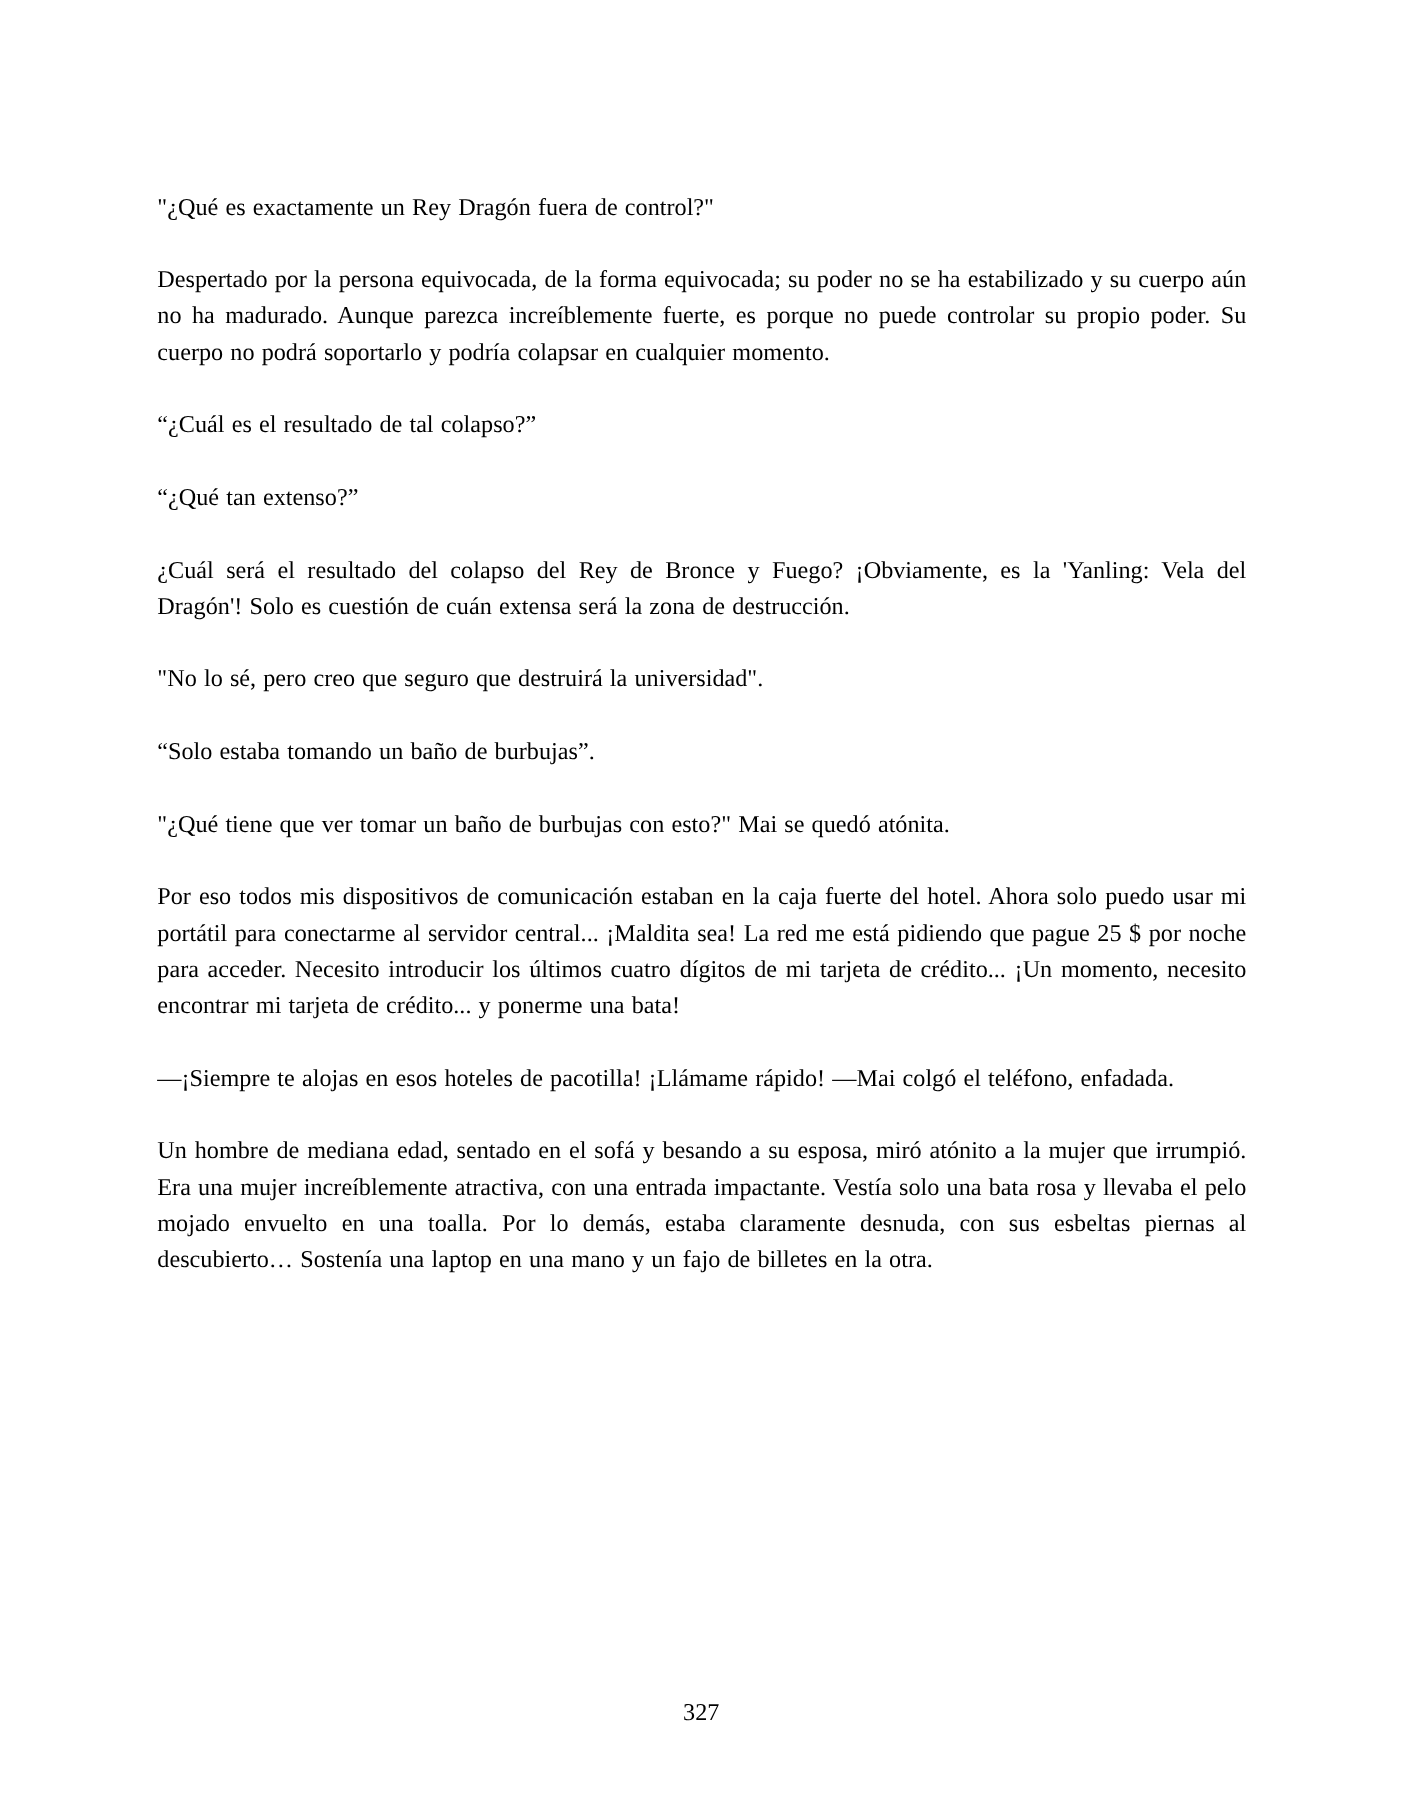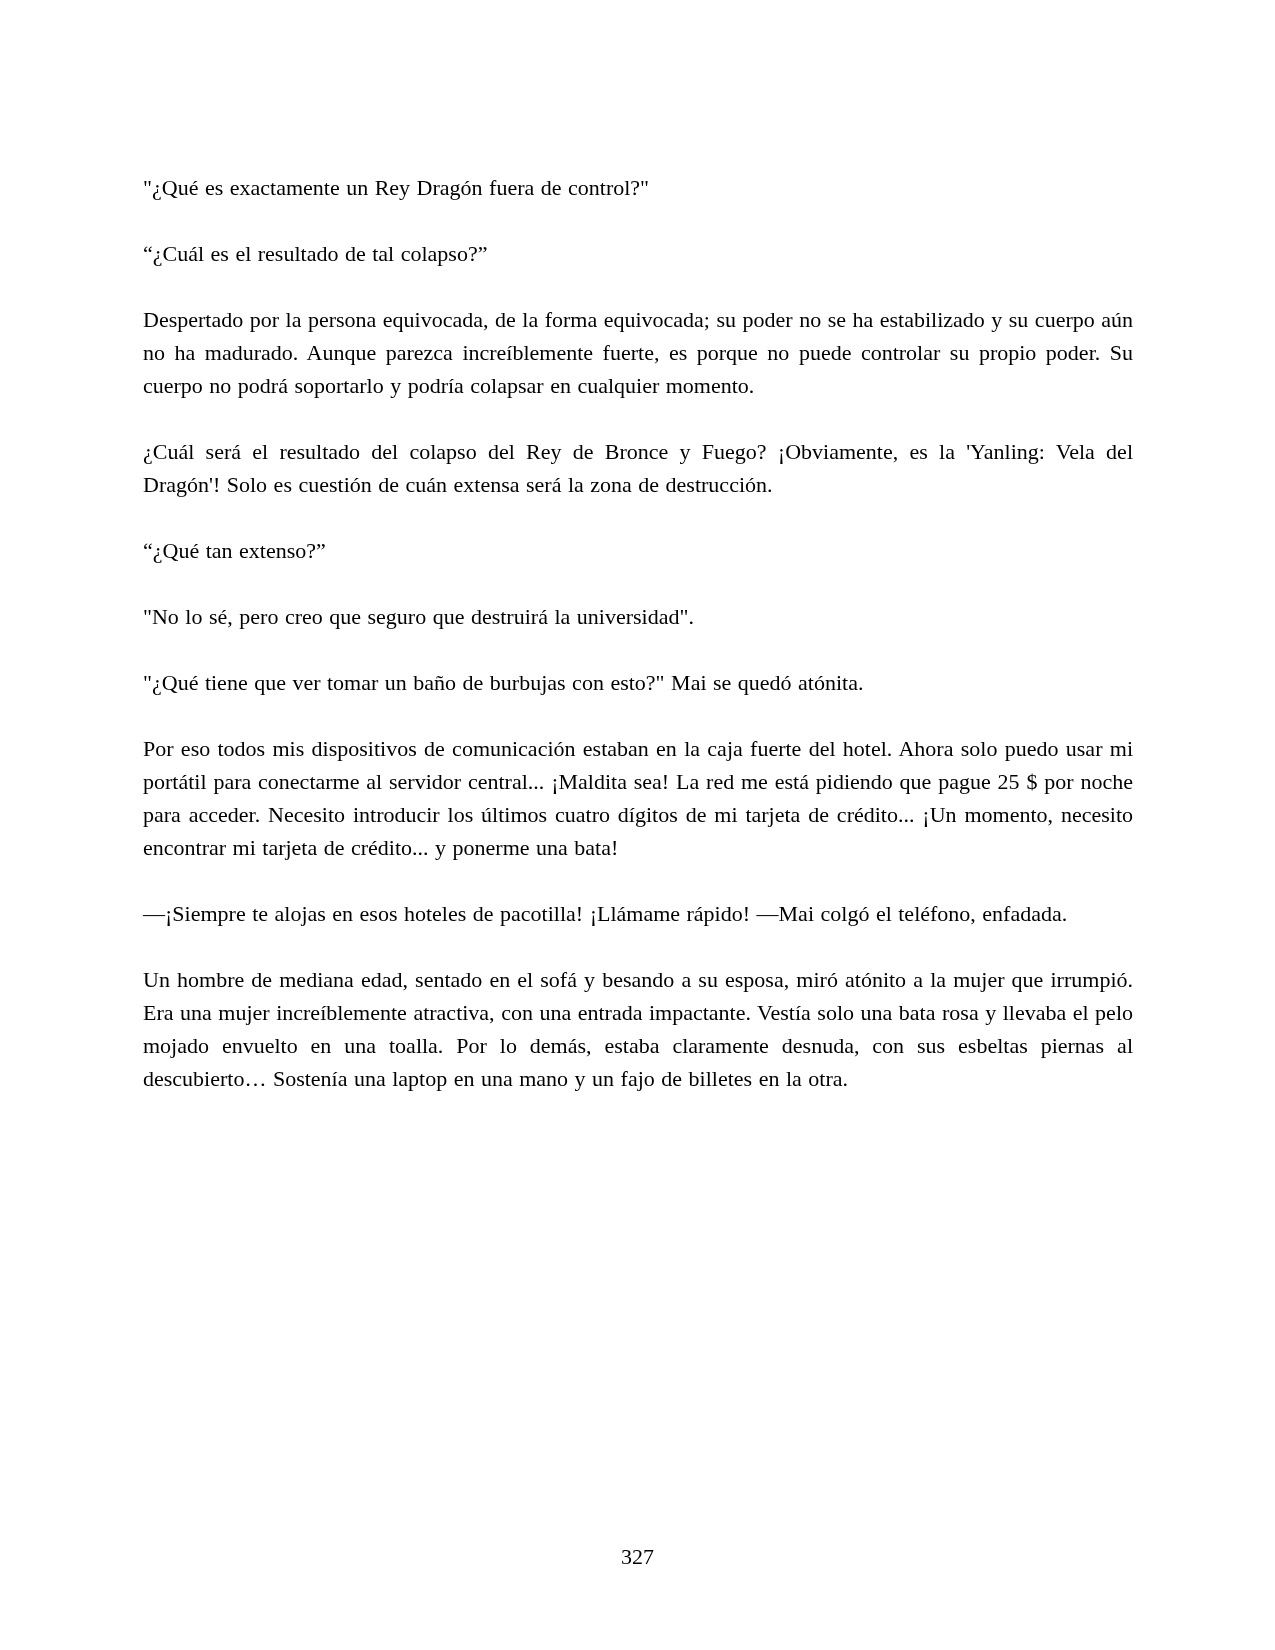--- a/index.html
+++ b/index.html
@@ -41,24 +41,25 @@
     font-size: 22px;
     line-height: 33px;
   }
 </style>
 </head>
 <body>
 
 <div class="page">
   <div class="content">
     <p>"¿Qué es exactamente un Rey Dragón fuera de control?"</p>
+    <p>Despertado por la persona equivocada, de la forma equivocada; su poder no se ha estabilizado y su cuerpo aún no ha madurado. Aunque parezca increíblemente fuerte, es porque no puede controlar su propio poder. Su cuerpo no podrá soportarlo y podría colapsar en cualquier momento.</p>
     <p>“¿Cuál es el resultado de tal colapso?”</p>
-    <p>Despertado por la persona equivocada, de la forma equivocada; su poder no se ha estabilizado y su cuerpo aún no ha madurado. Aunque parezca increíblemente fuerte, es porque no puede controlar su propio poder. Su cuerpo no podrá soportarlo y podría colapsar en cualquier momento.</p>
+    <p>“¿Qué tan extenso?”</p>
     <p>¿Cuál será el resultado del colapso del Rey de Bronce y Fuego? ¡Obviamente, es la 'Yanling: Vela del Dragón'! Solo es cuestión de cuán extensa será la zona de destrucción.</p>
-    <p>“¿Qué tan extenso?”</p>
     <p>"No lo sé, pero creo que seguro que destruirá la universidad".</p>
+    <p>“Solo estaba tomando un baño de burbujas”.</p>
     <p>"¿Qué tiene que ver tomar un baño de burbujas con esto?" Mai se quedó atónita.</p>
     <p>Por eso todos mis dispositivos de comunicación estaban en la caja fuerte del hotel. Ahora solo puedo usar mi portátil para conectarme al servidor central... ¡Maldita sea! La red me está pidiendo que pague 25 $ por noche para acceder. Necesito introducir los últimos cuatro dígitos de mi tarjeta de crédito... ¡Un momento, necesito encontrar mi tarjeta de crédito... y ponerme una bata!</p>
     <p>—¡Siempre te alojas en esos hoteles de pacotilla! ¡Llámame rápido! —Mai colgó el teléfono, enfadada.</p>
     <p>Un hombre de mediana edad, sentado en el sofá y besando a su esposa, miró atónito a la mujer que irrumpió. Era una mujer increíblemente atractiva, con una entrada impactante. Vestía solo una bata rosa y llevaba el pelo mojado envuelto en una toalla. Por lo demás, estaba claramente desnuda, con sus esbeltas piernas al descubierto… Sostenía una laptop en una mano y un fajo de billetes en la otra.</p>
   </div>
   <div class="page-footer">327</div>
 </div>
 
 </body></html>

